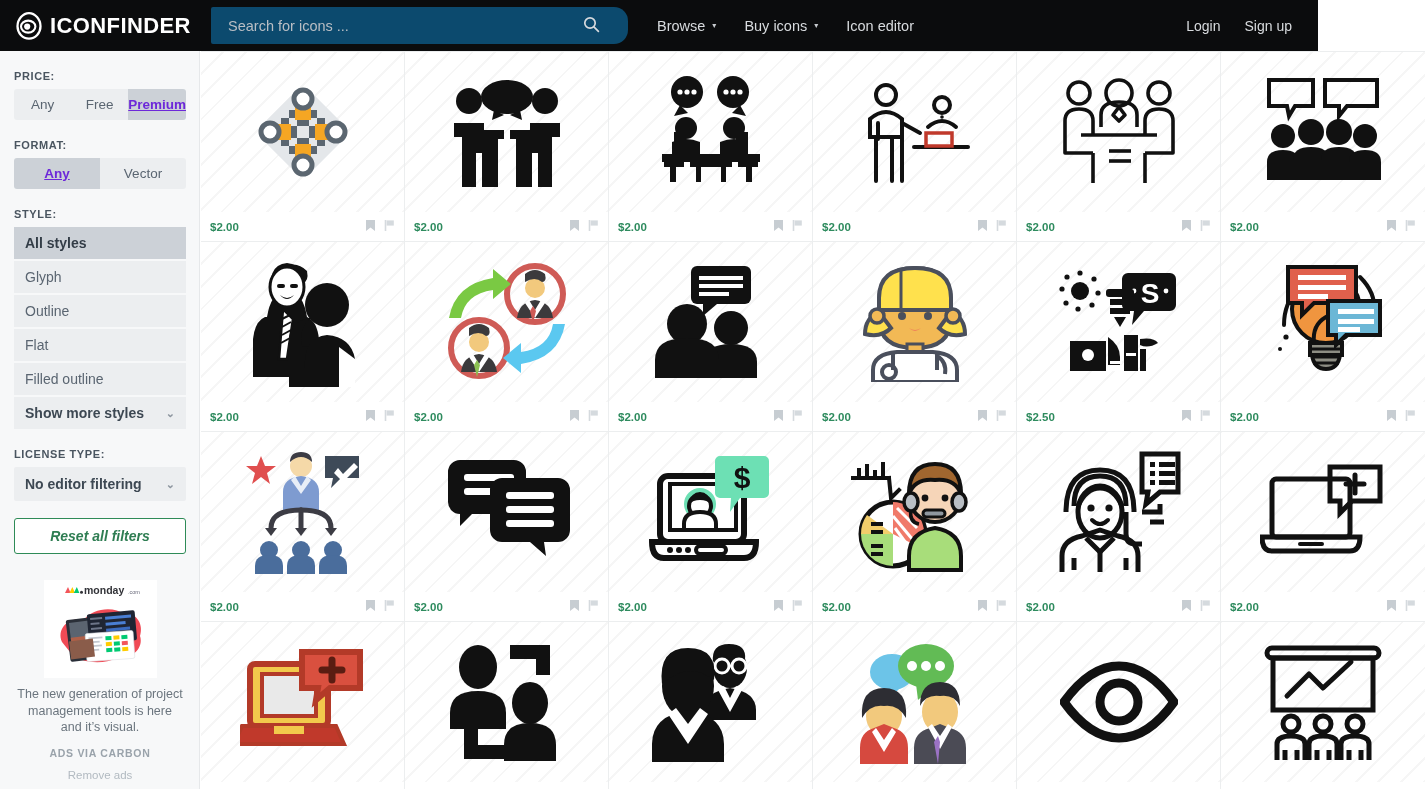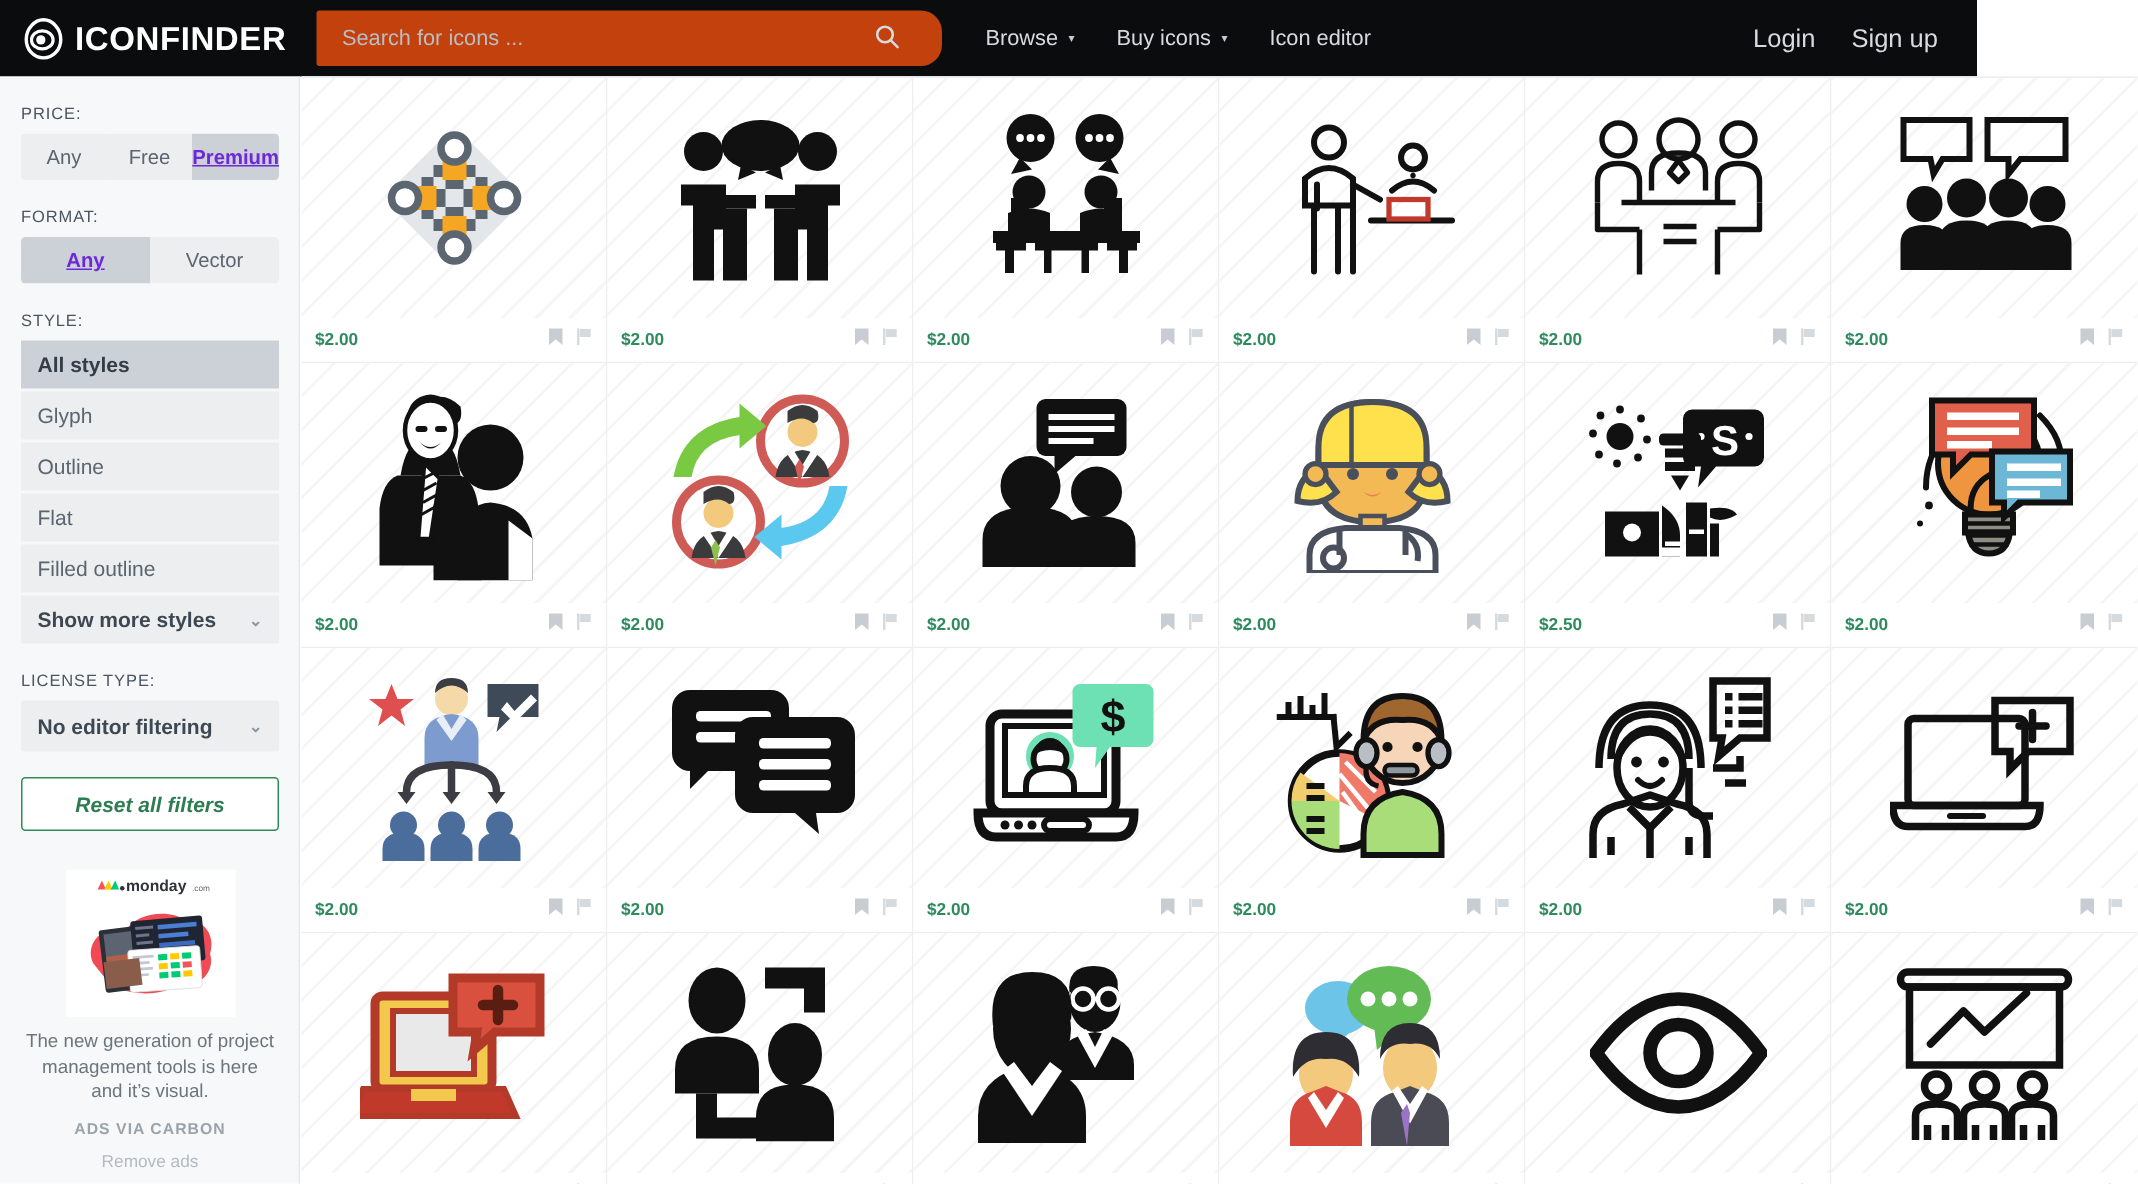--- a/index.html
+++ b/index.html
@@ -23,21 +23,21 @@
   }
   #logo-mark { width: 30px; height: 30px; flex: 0 0 30px; }
   #logo-text {
     color: #ffffff; font-size: 22px; font-weight: bold;
     letter-spacing: 0.4px; margin-left: 6px;
     font-family: "Liberation Sans", sans-serif;
   }
   #search-wrap {
     position: absolute; left: 211px; top: 7px;
     width: 417px; height: 37px;
-    background: #c2410c;
+    background: #0c4a6e;
     border-radius: 2px 14px 14px 2px;
     display: flex; align-items: center;
   }
   #search-input {
     border: none; outline: none; background: transparent;
     color: #cfd3d7; font-size: 14.5px;
     font-family: "Liberation Sans", sans-serif;
     padding-left: 17px; width: 360px; height: 35px;
   }
   #search-input::placeholder { color: #b9bec4; }
@@ -49,34 +49,34 @@
   #nav { position: absolute; left: 645px; top: 0; height: 51px;
          display: flex; align-items: center; gap: 4px; }
   .nav-item {
     color: #d8dbde; font-size: 14.5px; padding: 0 12px;
     height: 51px; display: flex; align-items: center;
     cursor: pointer; white-space: nowrap;
   }
   .caret { margin-left: 7px; font-size: 8px; color: #c7cbcf; line-height: 1; }
   #account { position: absolute; right: 14px; top: 0; height: 51px;
              display: flex; align-items: center; }
-  .acct-item { color: #d8dbde; font-size: 17px; padding: 0 12px;
+  .acct-item { color: #d8dbde; font-size: 14px; padding: 0 12px;
                cursor: pointer; }
 
   
   #sidebar {
     position: absolute; left: 0; top: 51px;
     width: 200px; height: 738px;
     background: #f7f8f9;
     border-right: 1px solid #e6e8ea;
     padding: 0 14px;
     overflow: hidden;
   }
   .flabel {
-    font-size: 11px; font-weight: normal; color: #4a5560;
+    font-size: 11px; font-weight: bold; color: #4a5560;
     letter-spacing: 0.6px; margin-top: 19px; margin-bottom: 7px;
   }
   .seg { display: flex; width: 172px; border-radius: 3px; overflow: hidden; }
   .seg-btn {
     flex: 1; text-align: center; font-size: 13.5px;
     padding: 8px 0; color: #5a6571; background: #eceef0;
     cursor: pointer; white-space: nowrap;
   }
   .seg-btn.active { background: #ccd1d7; color: #6d28d9; font-weight: bold; text-decoration: underline; }
   .style-list { width: 172px; }

